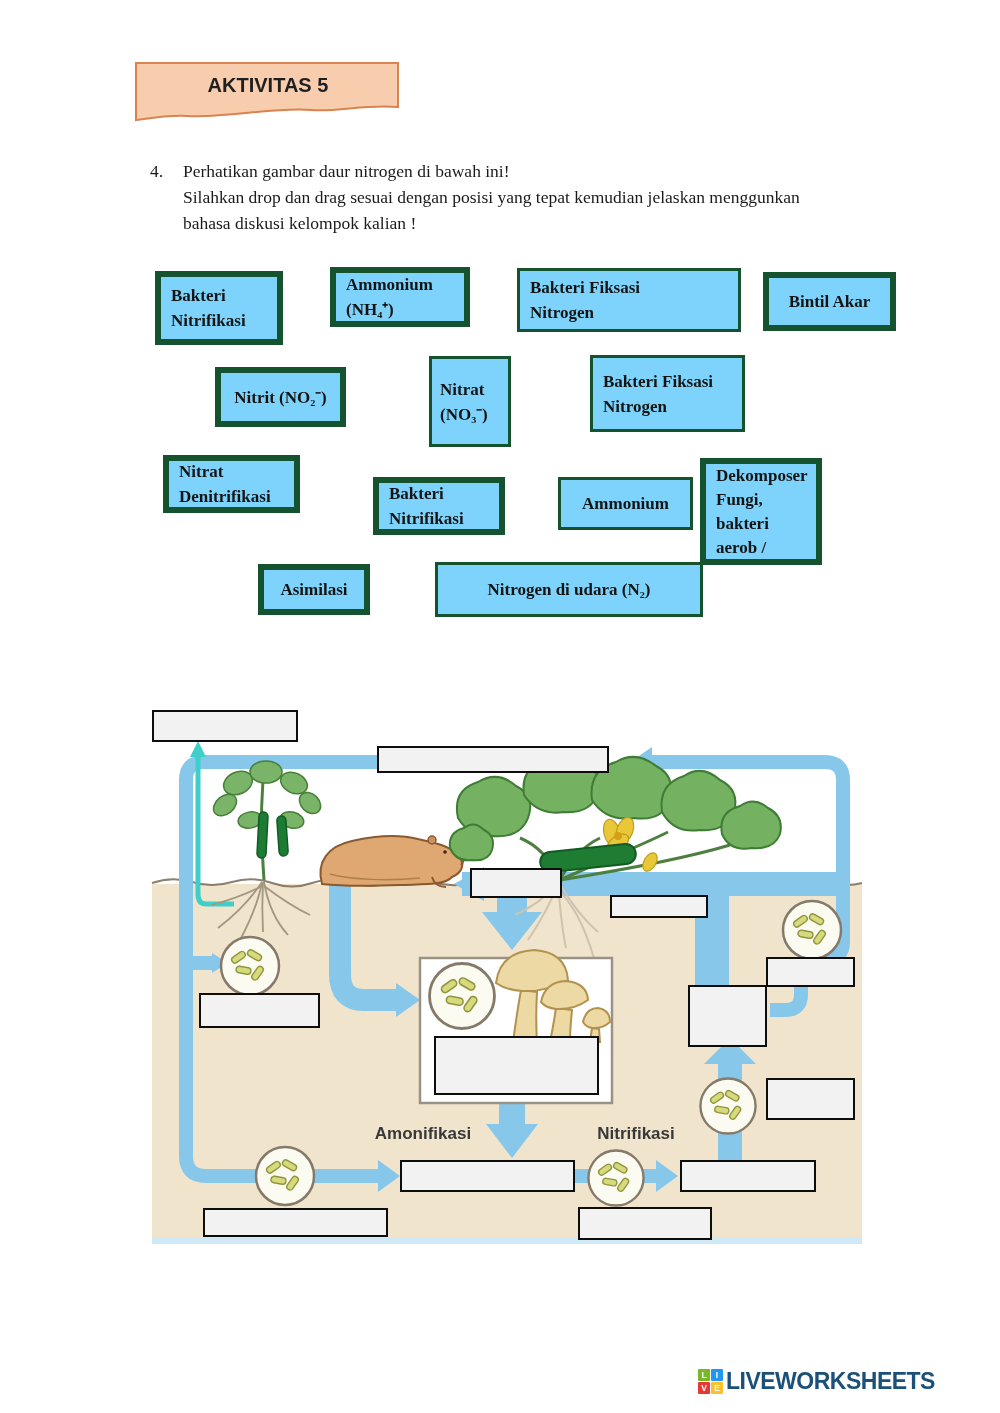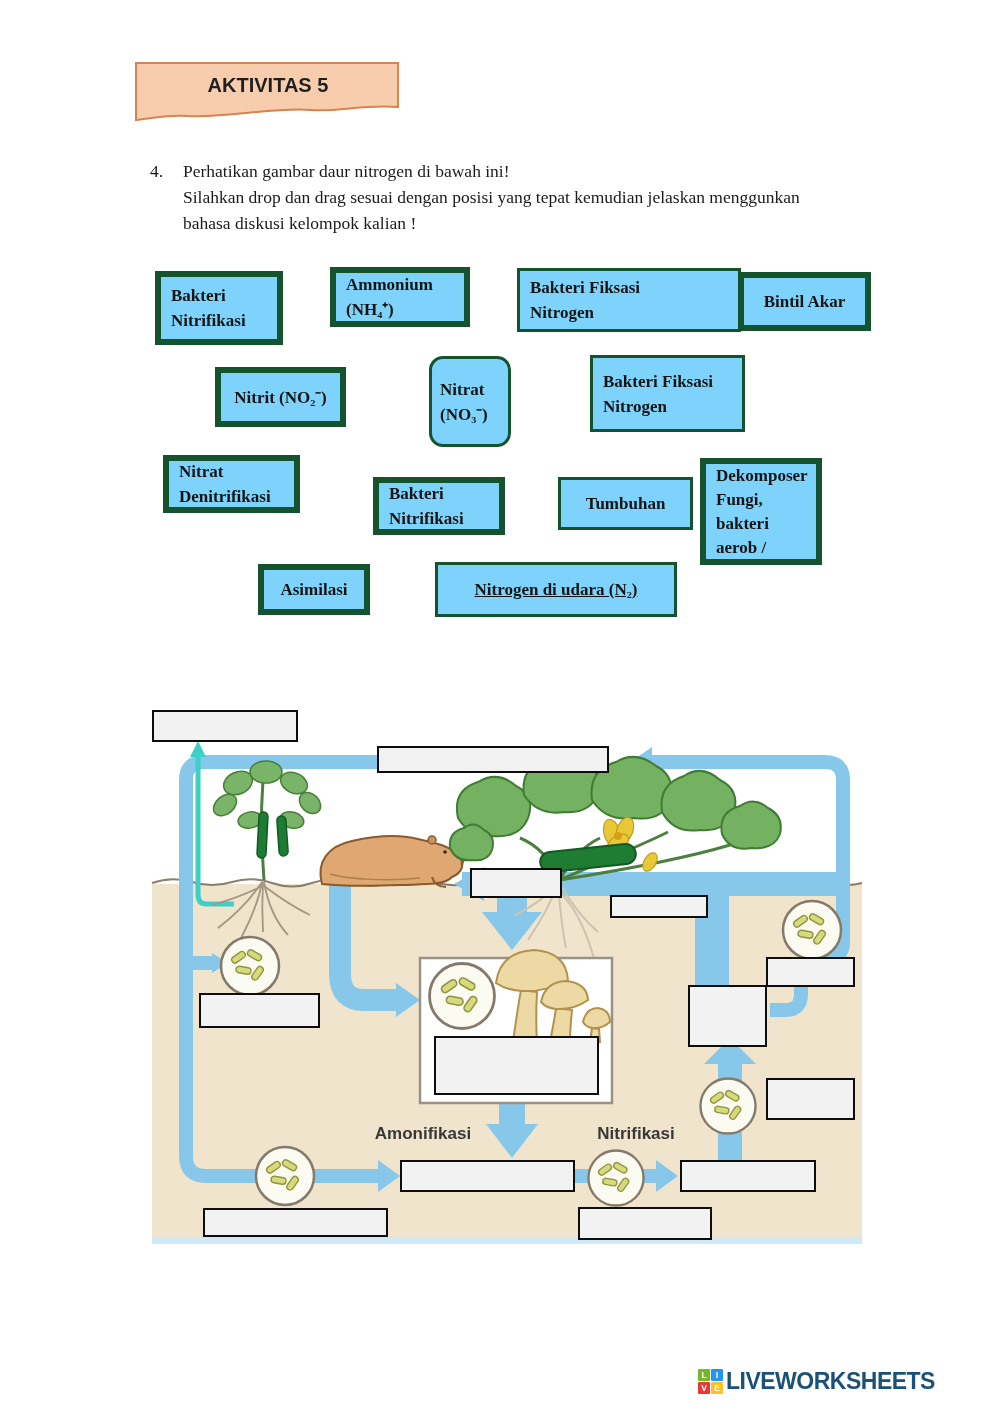--- a/index.html
+++ b/index.html
@@ -56,30 +56,30 @@
     <div class="lines">
       <div>Perhatikan gambar daur nitrogen di bawah ini!</div>
       <div>Silahkan drop dan drag sesuai dengan posisi yang tepat kemudian jelaskan menggunkan</div>
       <div>bahasa diskusi kelompok kalian !</div>
     </div>
   </div>
 
   <div class="label-box" style="left:155px;top:271px;width:128px;height:74px;">Bakteri Nitrifikasi</div>
   <div class="label-box" style="left:330px;top:267px;width:140px;height:60px;">Ammonium (NH₄⁺)</div>
   <div class="label-box b3" style="left:517px;top:268px;width:224px;height:64px;padding-right:65px;">Bakteri Fiksasi Nitrogen</div>
-  <div class="label-box c" style="left:738px;top:272px;width:133px;height:59px;text-align:center;">Bintil Akar</div>
+  <div class="label-box c" style="left:763px;top:272px;width:133px;height:59px;text-align:center;">Bintil Akar</div>
   <div class="label-box c" style="left:215px;top:367px;width:131px;height:60px;text-align:right;">Nitrit (NO₂⁻)</div>
-  <div class="label-box b3" style="left:429px;top:356px;width:82px;height:91px;padding:4px 8px;border-radius:14px;">Nitrat (NO₃⁻)</div>
+  <div class="label-box b3" style="left:429px;top:356px;width:82px;height:91px;padding:4px 8px;">Nitrat (NO₃⁻)</div>
   <div class="label-box b3" style="left:590px;top:355px;width:155px;height:77px;">Bakteri Fiksasi Nitrogen</div>
   <div class="label-box" style="left:163px;top:455px;width:137px;height:58px;">Nitrat Denitrifikasi</div>
   <div class="label-box" style="left:373px;top:477px;width:132px;height:58px;">Bakteri Nitrifikasi</div>
-  <div class="label-box b3 c" style="left:558px;top:477px;width:135px;height:53px;">Tumbuhan</div>
+  <div class="label-box b3 c" style="left:558px;top:477px;width:135px;height:53px;">Ammonium</div>
   <div class="label-box" style="left:700px;top:458px;width:122px;height:107px;line-height:24px;padding:4px 14px 4px 10px;">Dekomposer Fungi, bakteri aerob /</div>
   <div class="label-box c" style="left:258px;top:564px;width:112px;height:51px;">Asimilasi</div>
-  <div class="label-box b3 c" style="left:435px;top:562px;width:242px;height:55px;text-decoration:underline;">Nitrogen di udara (N₂)</div>
+  <div class="label-box b3 c" style="left:435px;top:562px;width:268px;height:55px;">Nitrogen di udara (N₂)</div>
 
   <svg class="diagram-svg" viewBox="150 700 714 545">
     <defs>
       <g id="bacteria">
         <circle r="29" fill="#fcfbf1" stroke="#857a69" stroke-width="2.5"></circle>
         <g fill="#d6da7c" stroke="#8f953e" stroke-width="1.4">
           <rect x="-19" y="-12" width="15" height="6.5" rx="3.2" transform="rotate(-35 -11.5 -8.7)"></rect>
           <rect x="-3" y="-14" width="15" height="6.5" rx="3.2" transform="rotate(30 4.5 -10.7)"></rect>
           <rect x="-14" y="1" width="15" height="6.5" rx="3.2" transform="rotate(10 -6.5 4.2)"></rect>
           <rect x="0" y="4" width="15" height="6.5" rx="3.2" transform="rotate(-55 7.5 7.2)"></rect>

